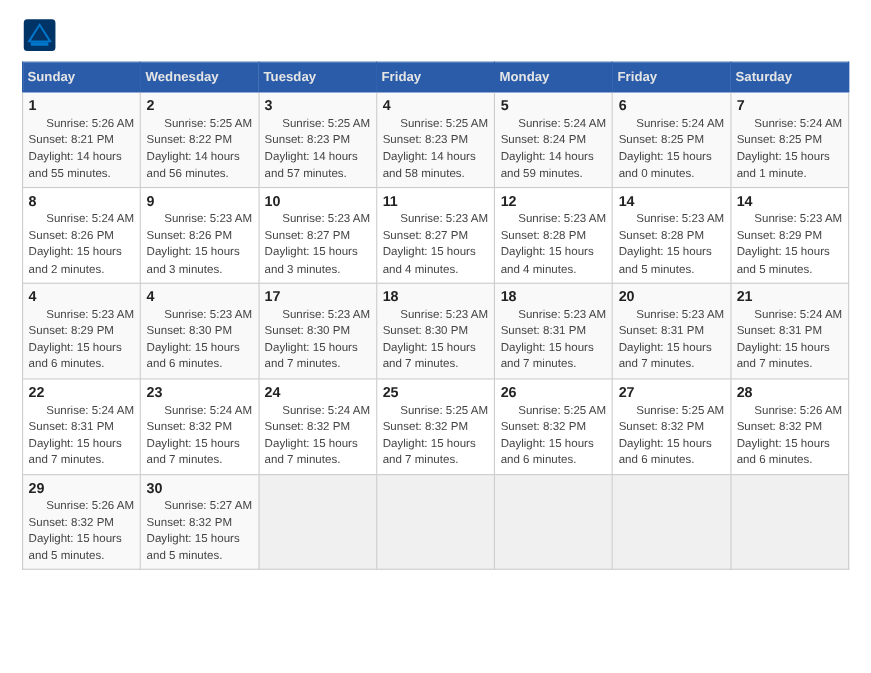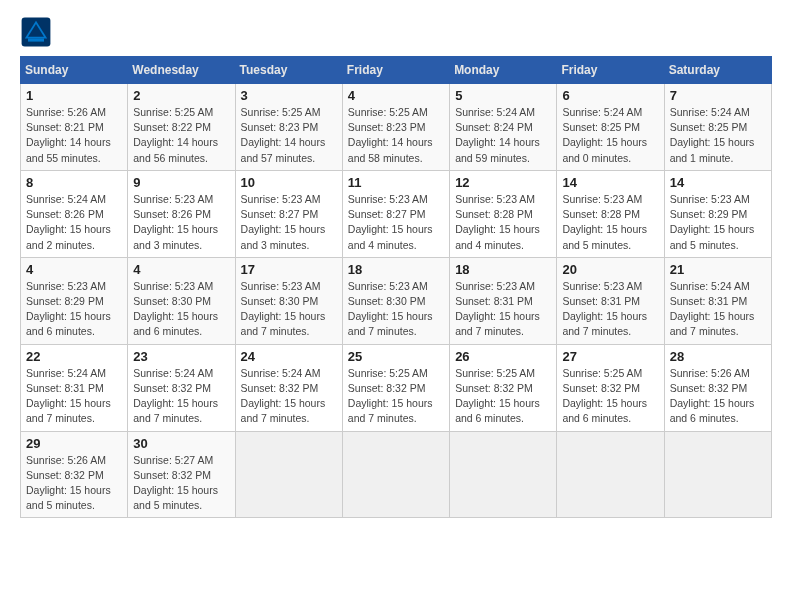--- a/index.html
+++ b/index.html
@@ -74,20 +74,21 @@
       font-size: 13px;
       font-weight: bold;
       color: #222;
       display: block;
       margin-bottom: 2px;
     }
     .day-info {
       color: #444;
       font-size: 10.5px;
       line-height: 1.45;
+      margin-left: 16px;
     }
     .empty-cell {
       background: #f0f0f0 !important;
     }
   </style>
 </head>
 <body>
 
 <div class="header-area">
   <div class="logo">

